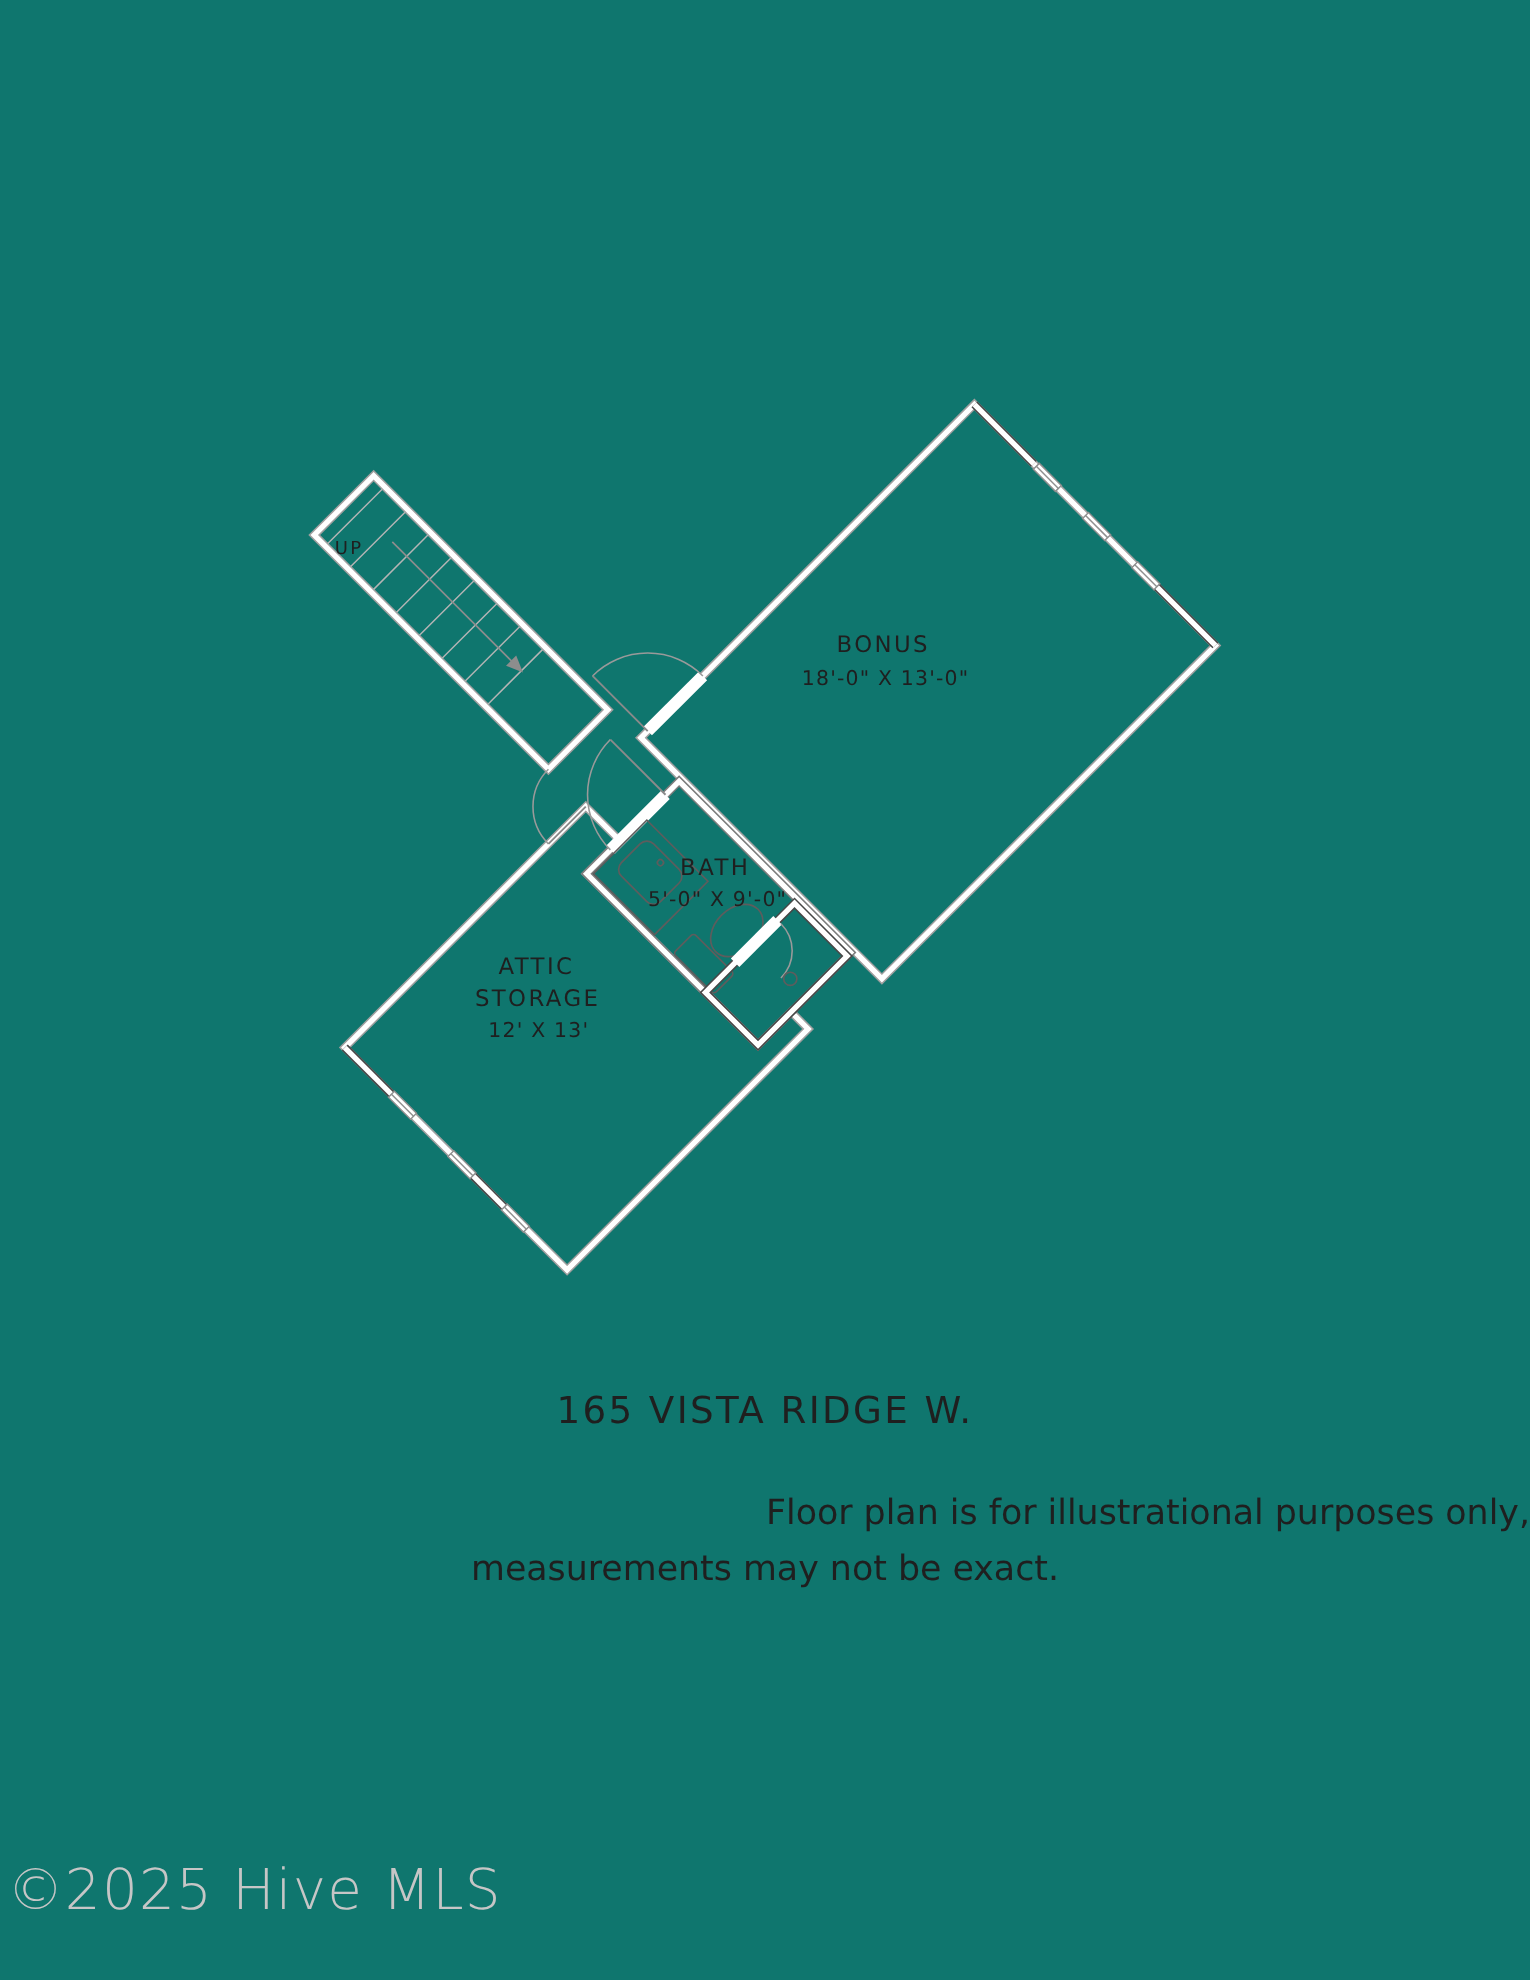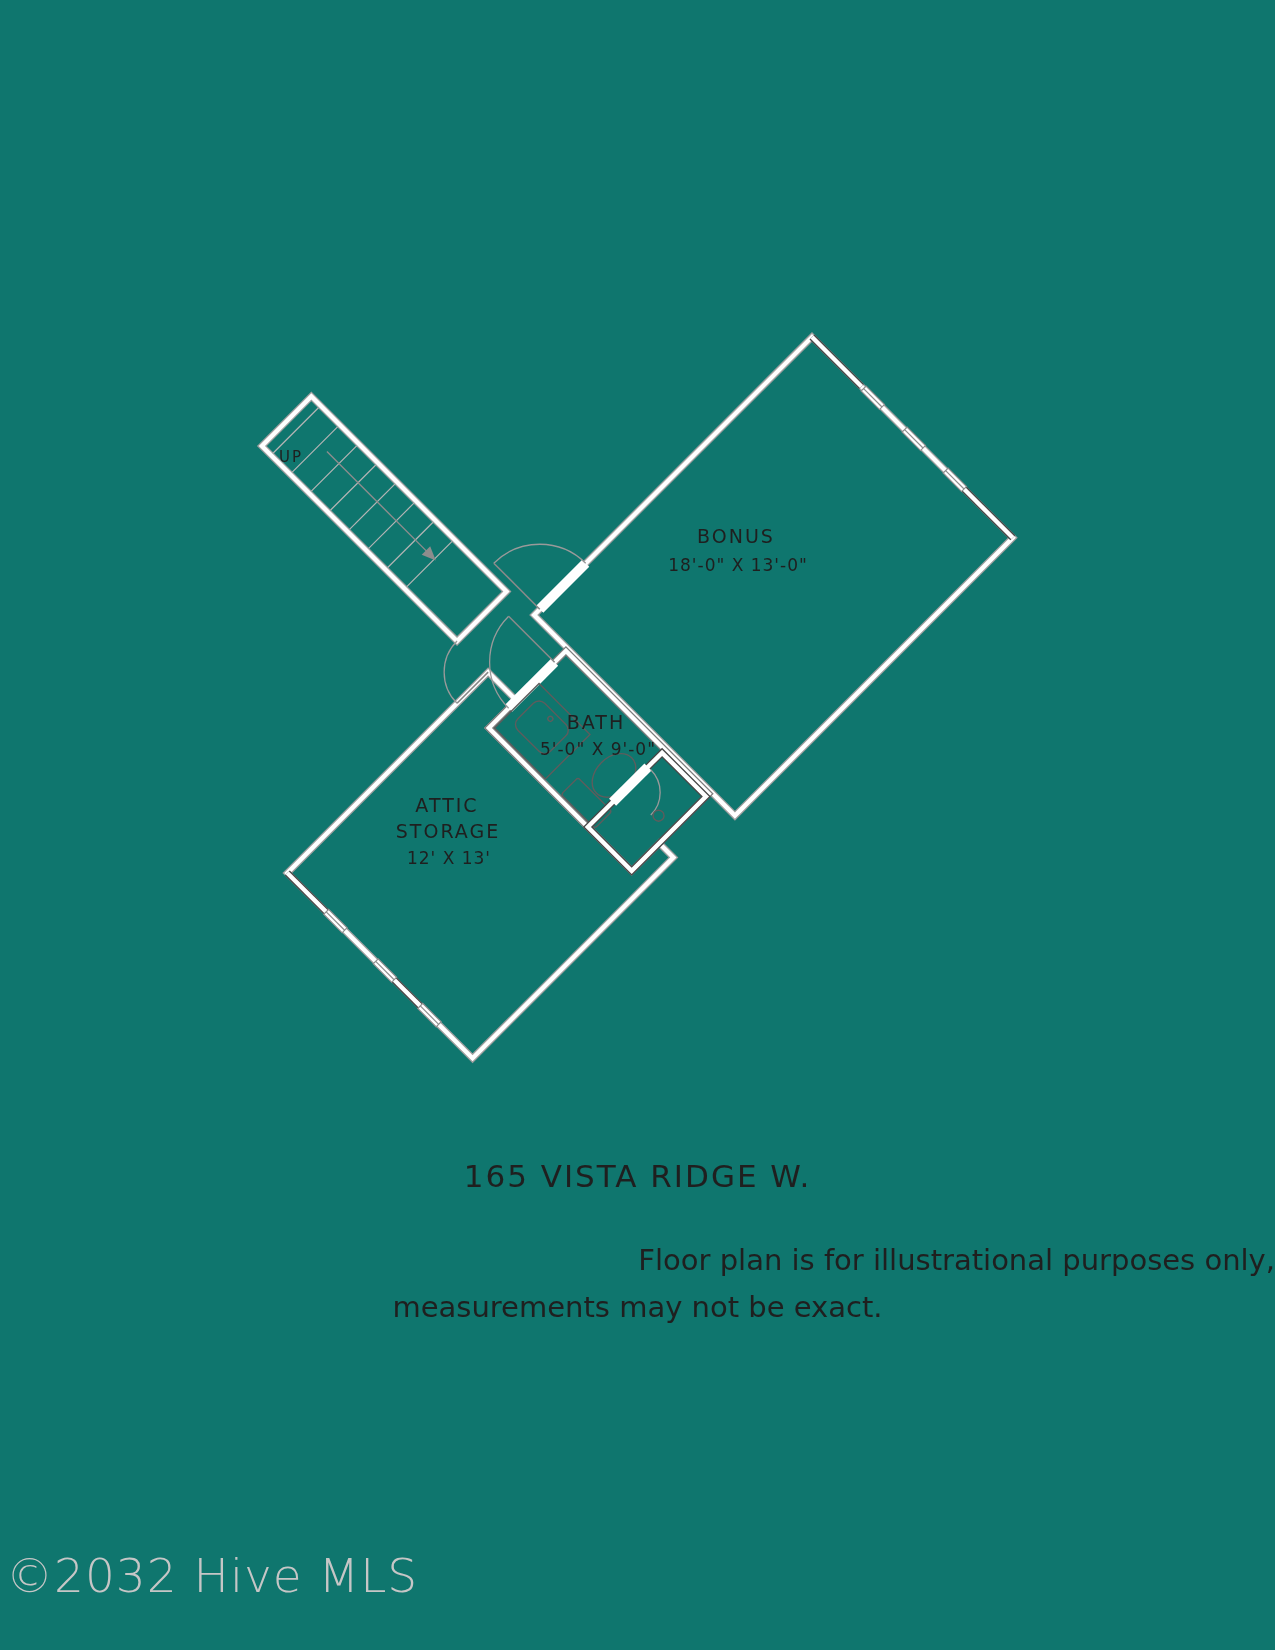--- a/index.html
+++ b/index.html
@@ -165,15 +165,15 @@
     <text class="room-label lbl-dims" x="598" y="755" text-anchor="middle">5'-0" X 9'-0"</text>
 
     <text class="room-label lbl-room" x="447" y="812" text-anchor="middle">ATTIC</text>
     <text class="room-label lbl-room" x="448" y="838" text-anchor="middle">STORAGE</text>
     <text class="room-label lbl-dims" x="449" y="864" text-anchor="middle">12' X 13'</text>
   </svg>
 
   <div class="footer-text address">165 VISTA RIDGE W.</div>
   <div class="footer-text disc1">Floor plan is for illustrational purposes only,</div>
   <div class="footer-text disc2">measurements may not be exact.</div>
-  <div class="watermark">©2032 Hive MLS</div>
+  <div class="watermark">©2025 Hive MLS</div>
 
 </div>
 
 </body></html>

